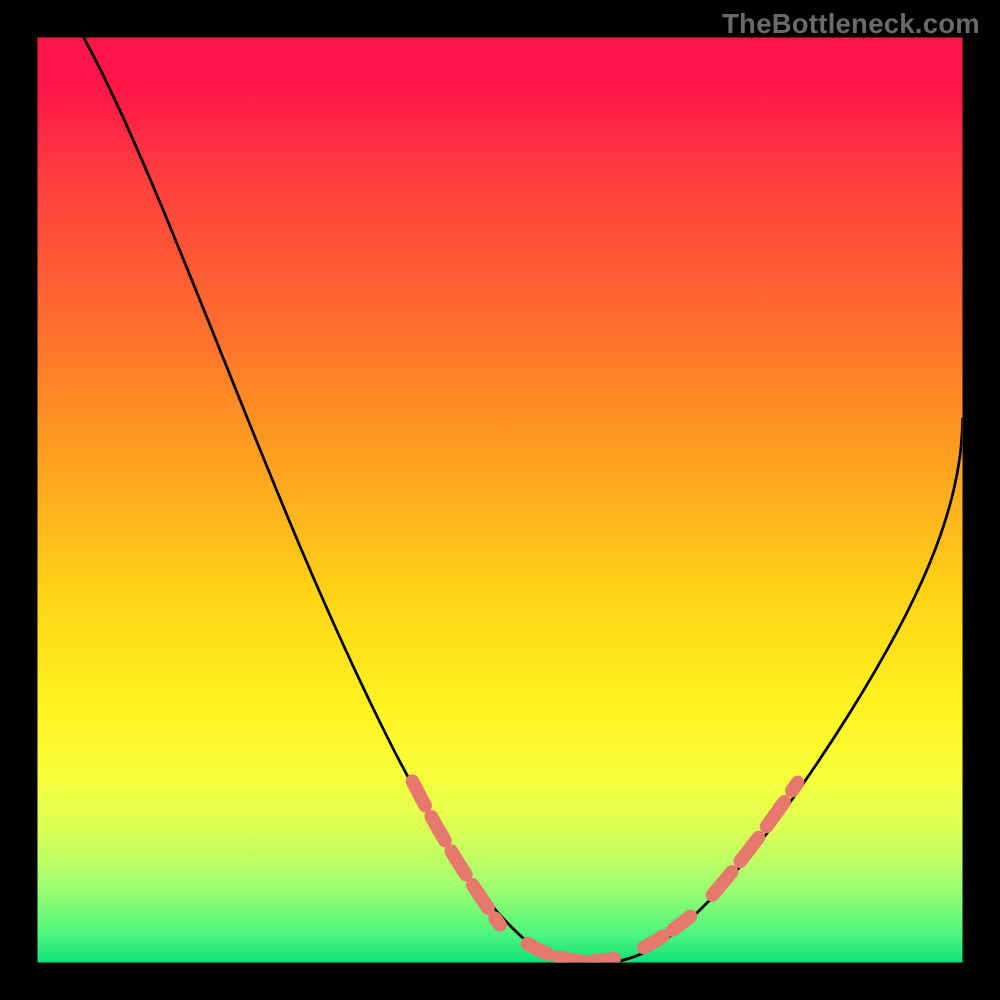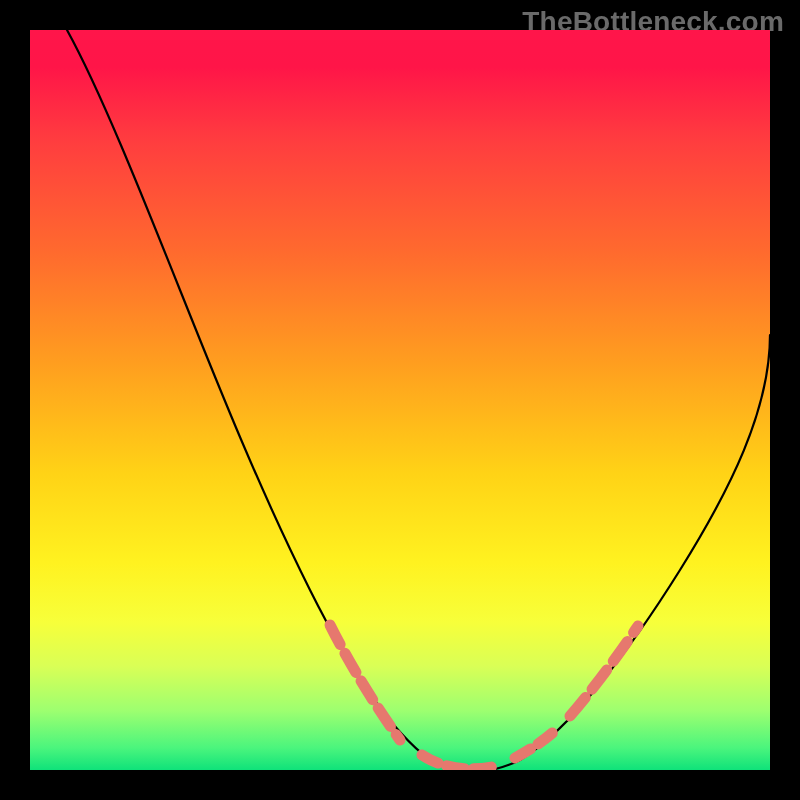--- a/index.html
+++ b/index.html
@@ -35,21 +35,21 @@
       #9dff70 92%,
       #4bf57d 97%,
       #0fe27a 100%
     );
   }
   .watermark {
     position: absolute;
     top: 6px;
     right: 16px;
     font-family: Arial, Helvetica, sans-serif;
-    font-size: 28px;
+    font-size: 22px;
     font-weight: 600;
     color: #6a6a6a;
     letter-spacing: 0.2px;
     user-select: none;
   }
   svg.curve {
     position: absolute;
     left: 0;
     top: 0;
     width: 740px;

